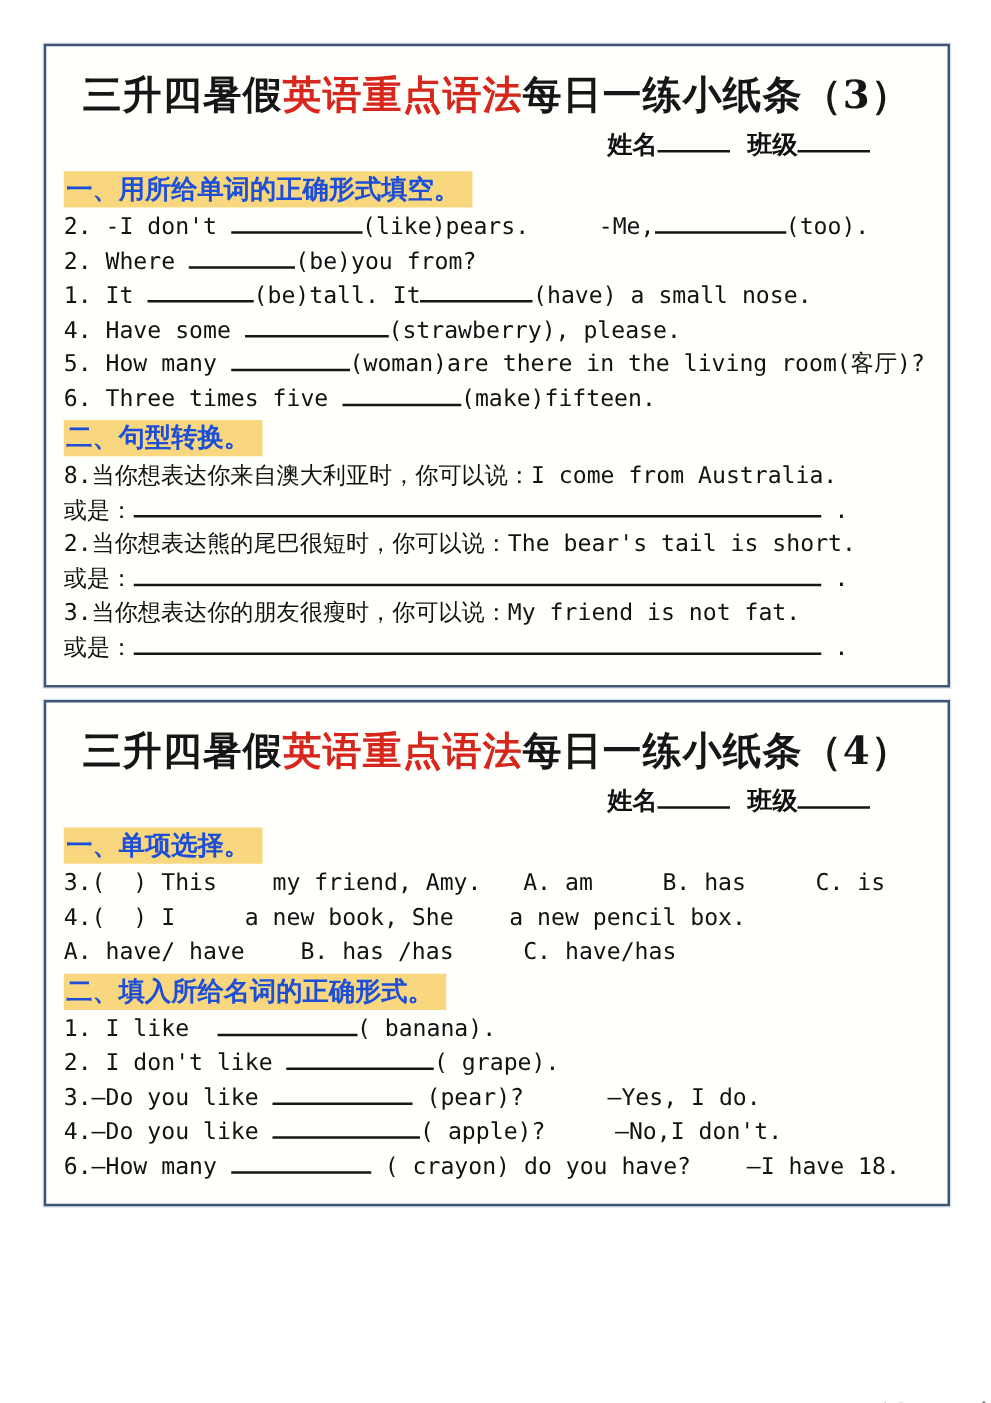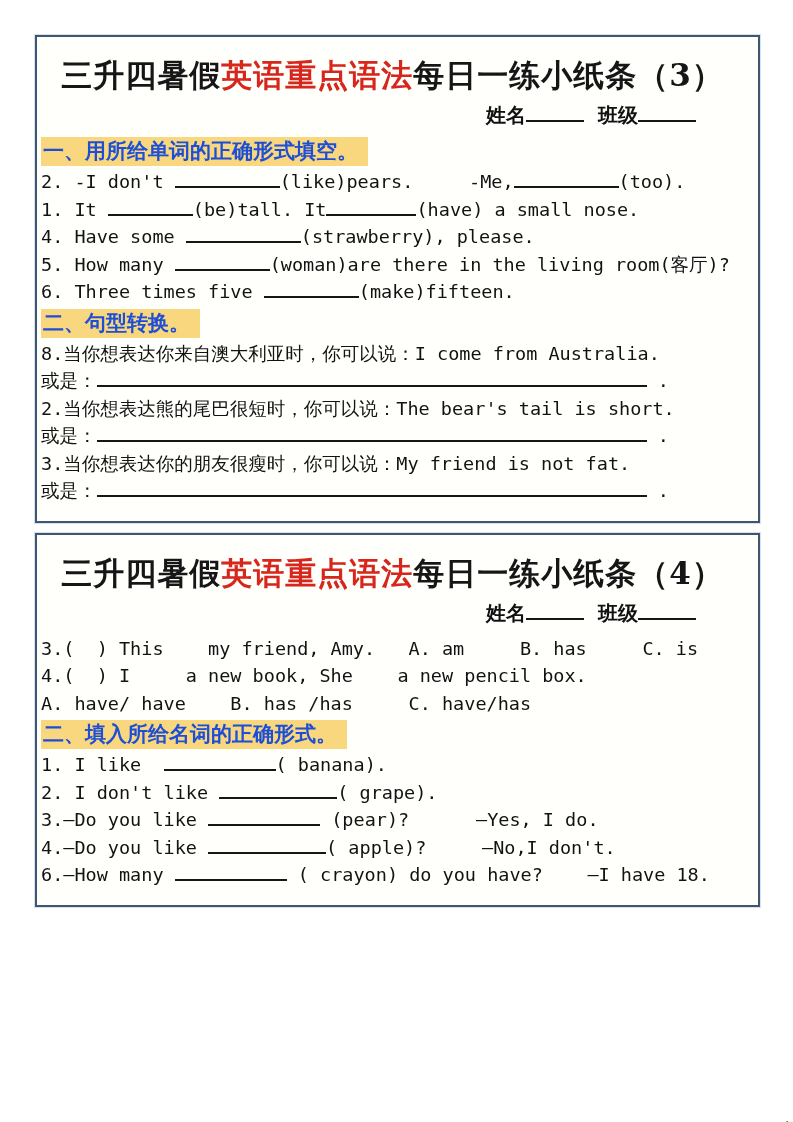--- a/index.html
+++ b/index.html
@@ -17,21 +17,21 @@
     position: relative;
     width: 793px;
     height: 1122px;
   }
   .card {
     box-sizing: border-box;
     margin: 0 33px 10px 35px;
     border: 2px solid var(--border-color, #3f5673);
     box-shadow: 0 0 0 1px #d4e2ec;
     background: #fffffc;
-    padding: 10px 14px 16px 4px;
+    padding: 10px 14px 16px 14px;
   }
   .card:first-child { margin-top: 35px; }
   .title {
     text-align: center;
     font-family: "DejaVu Serif", "Liberation Serif", serif;
     font-weight: bold;
     font-size: 31px;
     letter-spacing: 1px;
     margin: 8px 0 4px 0;
     color: #161616;
@@ -85,35 +85,37 @@
 </head>
 <body>
 
 <div class="page">
   <div>
       <section class="card">
         <div class="title"><span>三升四暑假</span><span class="red">英语重点语法</span><span>每日一练小纸条（3）</span></div>
         <div class="name-line"><span>姓名</span><span class="blank" style="width: 58px;"></span><span>  班级</span><span class="blank" style="width: 58px;"></span></div>
         <div class="sec-head-row"><span class="sec-head">一、用所给单词的正确形式填空。</span></div>
         <div class="line"><span>2. -I don't </span><span class="blank" style="width: 105px;"></span><span>(like)pears.     -Me,</span><span class="blank" style="width: 105px;"></span><span>(too).</span></div>
+        <div class="line"><span>2. Where </span><span class="blank" style="width: 85px;"></span><span>(be)you from?</span></div>
         <div class="line"><span>1. It </span><span class="blank" style="width: 85px;"></span><span>(be)tall. It</span><span class="blank" style="width: 90px;"></span><span>(have) a small nose.</span></div>
         <div class="line"><span>4. Have some </span><span class="blank" style="width: 115px;"></span><span>(strawberry), please.</span></div>
         <div class="line"><span>5. How many </span><span class="blank" style="width: 95px;"></span><span>(woman)are there in the living room(客厅)?</span></div>
         <div class="line"><span>6. Three times five </span><span class="blank" style="width: 95px;"></span><span>(make)fifteen.</span></div>
         <div class="sec-head-row"><span class="sec-head">二、句型转换。</span></div>
         <div class="line"><span>8.当你想表达你来自澳大利亚时，你可以说：I come from Australia.</span></div>
         <div class="line"><span>或是：</span><span class="blank" style="width: 550px;"></span><span> .</span></div>
         <div class="line"><span>2.当你想表达熊的尾巴很短时，你可以说：The bear's tail is short.</span></div>
         <div class="line"><span>或是：</span><span class="blank" style="width: 550px;"></span><span> .</span></div>
         <div class="line"><span>3.当你想表达你的朋友很瘦时，你可以说：My friend is not fat.</span></div>
         <div class="line"><span>或是：</span><span class="blank" style="width: 550px;"></span><span> .</span></div>
       </section>
       <section class="card">
         <div class="title"><span>三升四暑假</span><span class="red">英语重点语法</span><span>每日一练小纸条（4）</span></div>
         <div class="name-line"><span>姓名</span><span class="blank" style="width: 58px;"></span><span>  班级</span><span class="blank" style="width: 58px;"></span></div>
+        <div class="sec-head-row"><span class="sec-head">一、单项选择。</span></div>
         <div class="line"><span>3.(  ) This    my friend, Amy.   A. am     B. has     C. is</span></div>
         <div class="line"><span>4.(  ) I     a new book, She    a new pencil box.</span></div>
         <div class="line"><span>A. have/ have    B. has /has     C. have/has</span></div>
         <div class="sec-head-row"><span class="sec-head">二、填入所给名词的正确形式。</span></div>
         <div class="line"><span>1. I like  </span><span class="blank" style="width: 112px;"></span><span>( banana).</span></div>
         <div class="line"><span>2. I don't like </span><span class="blank" style="width: 118px;"></span><span>( grape).</span></div>
         <div class="line"><span>3.—Do you like </span><span class="blank" style="width: 112px;"></span><span> (pear)?      —Yes, I do.</span></div>
         <div class="line"><span>4.—Do you like </span><span class="blank" style="width: 118px;"></span><span>( apple)?     —No,I don't.</span></div>
         <div class="line"><span>6.—How many </span><span class="blank" style="width: 112px;"></span><span> ( crayon) do you have?    —I have 18.</span></div>
       </section>

